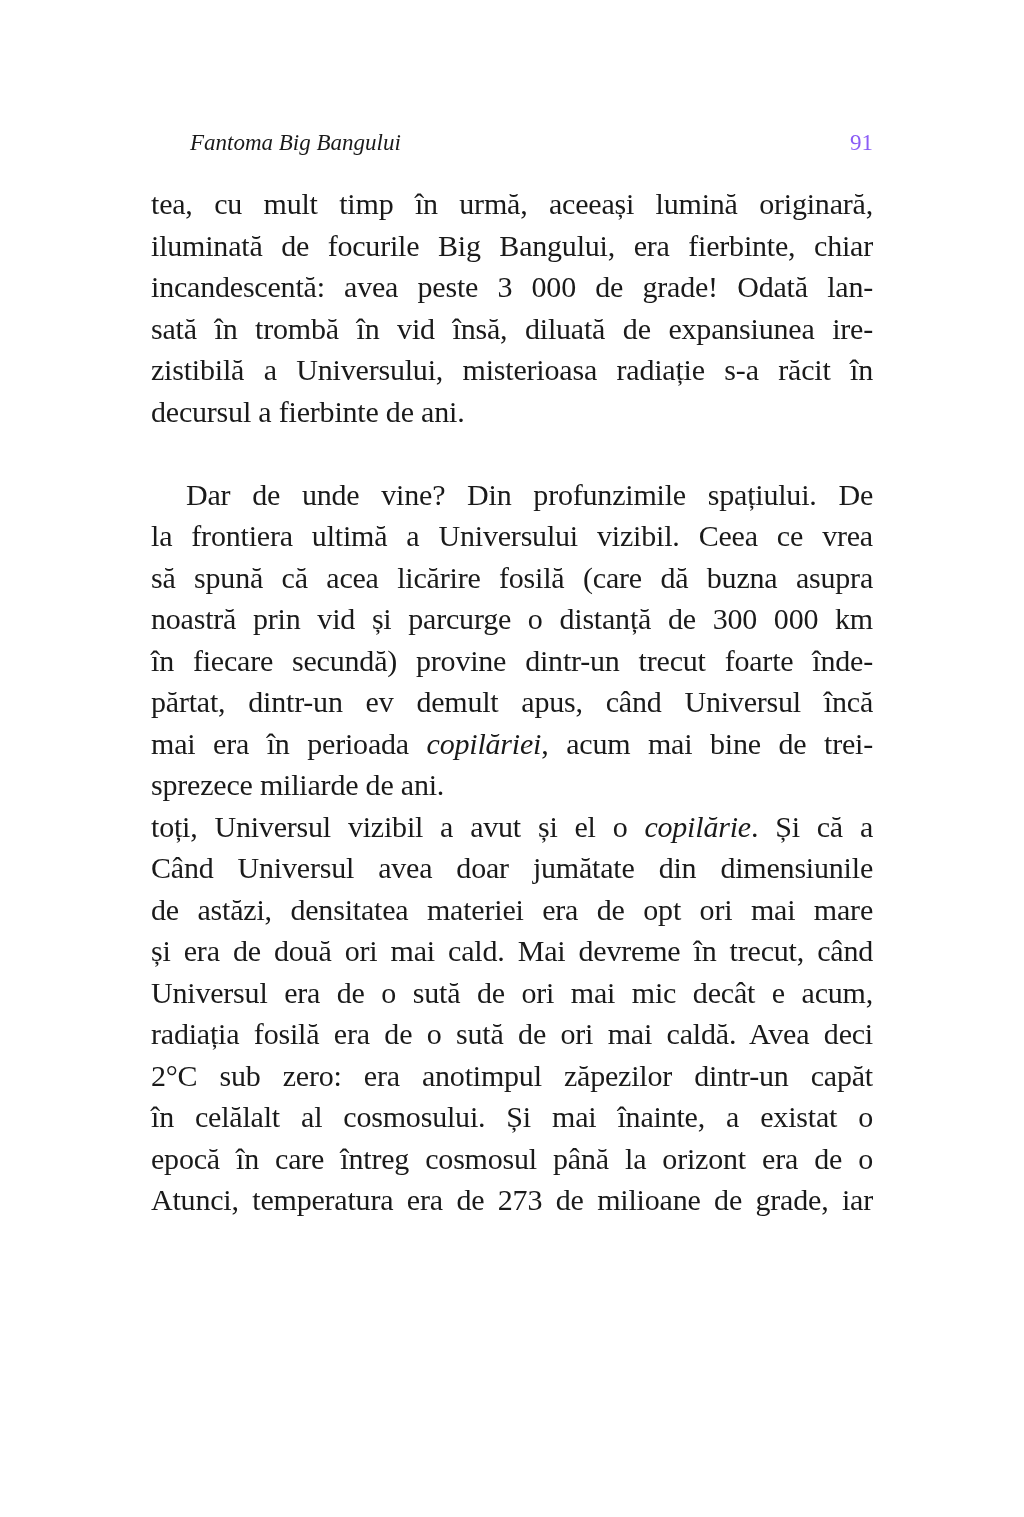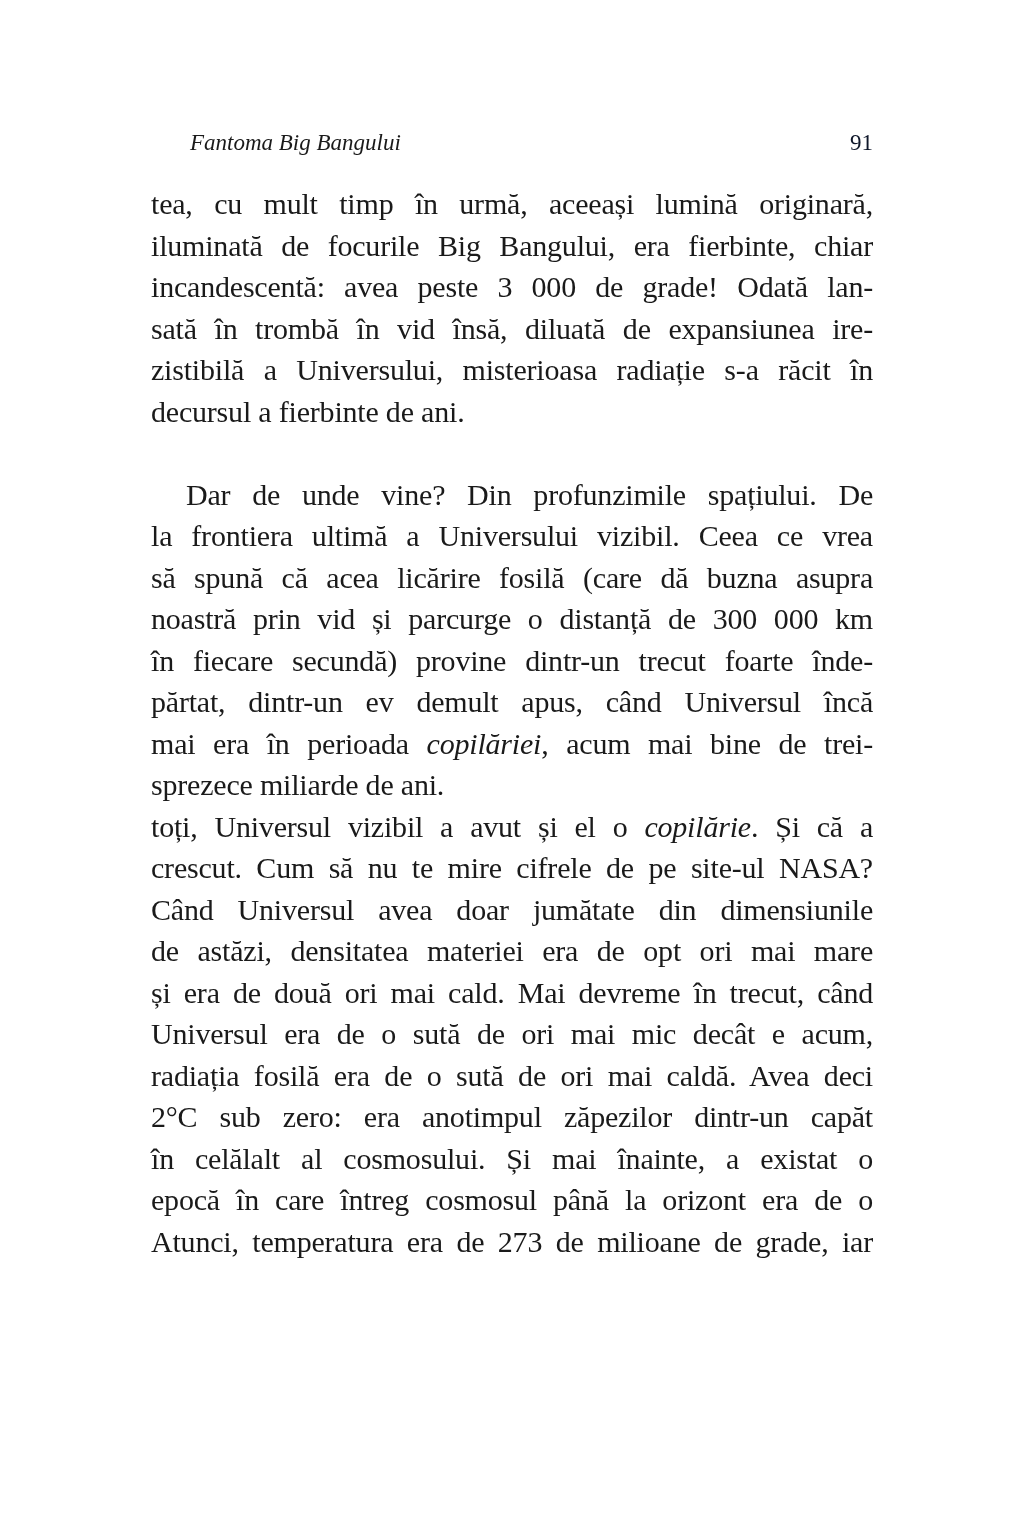--- a/index.html
+++ b/index.html
@@ -37,21 +37,21 @@
       line-height: 34px;
       color: #1a1a1a;
       margin-left: 39px;
     }
     .page-number {
       position: absolute;
       right: 0;
       top: 0;
       font-size: 23px;
       line-height: 34px;
-      color: #0f172a;
+      color: #8b5cf6;
     }
     .body-text {
       position: absolute;
       left: 151px;
       top: 183px;
       width: 722px;
     }
     .line {
       display: block;
       height: 41.5px;
@@ -101,21 +101,20 @@
     <span class="line indent">Dar de unde vine? Din profunzimile spațiului. De</span>
     <span class="line">la frontiera ultimă a Universului vizibil. Ceea ce vrea</span>
     <span class="line">să spună că acea licărire fosilă (care dă buzna asupra</span>
     <span class="line">noastră prin vid și parcurge o distanță de 300 000 km</span>
     <span class="line">în fiecare secundă) provine dintr-un trecut foarte înde-</span>
     <span class="line">părtat, dintr-un ev demult apus, când Universul încă</span>
     <span class="line"><span>mai era în perioada </span><i>copilăriei</i><span>, acum mai bine de trei-</span></span>
     <span class="line last">sprezece miliarde de ani.</span>
 
     <span class="line"><span>toți, Universul vizibil a avut și el o </span><i>copilărie</i><span>. Și că a</span></span>
-    <span class="line">crescut. Cum să nu te mire cifrele de pe site-ul NASA?</span>
     <span class="line">Când Universul avea doar jumătate din dimensiunile</span>
     <span class="line">de astăzi, densitatea materiei era de opt ori mai mare</span>
     <span class="line">și era de două ori mai cald. Mai devreme în trecut, când</span>
     <span class="line">Universul era de o sută de ori mai mic decât e acum,</span>
     <span class="line">radiația fosilă era de o sută de ori mai caldă. Avea deci</span>
     <span class="line">2°C sub zero: era anotimpul zăpezilor dintr-un capăt</span>
     <span class="line">în celălalt al cosmosului. Și mai înainte, a existat o</span>
     <span class="line">epocă în care întreg cosmosul până la orizont era de o</span>
     <span class="line">Atunci, temperatura era de 273 de milioane de grade, iar</span>
 

